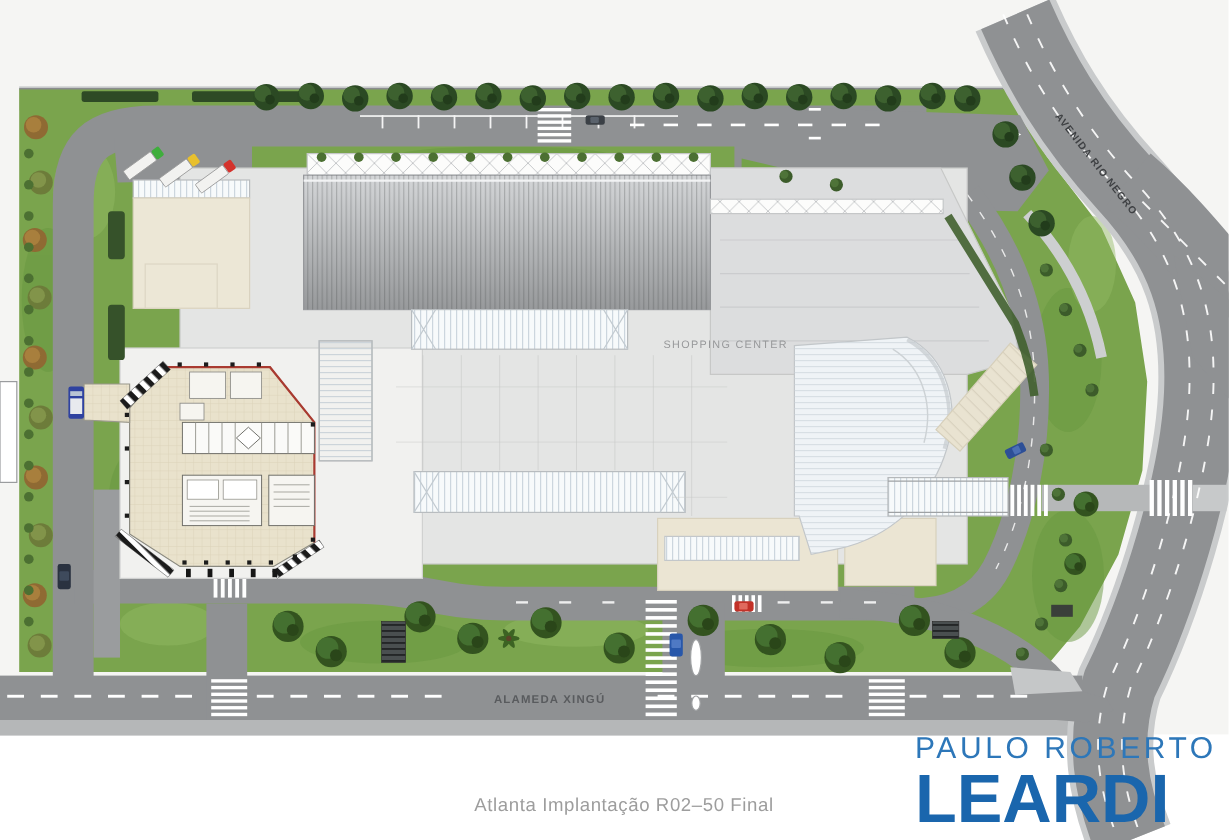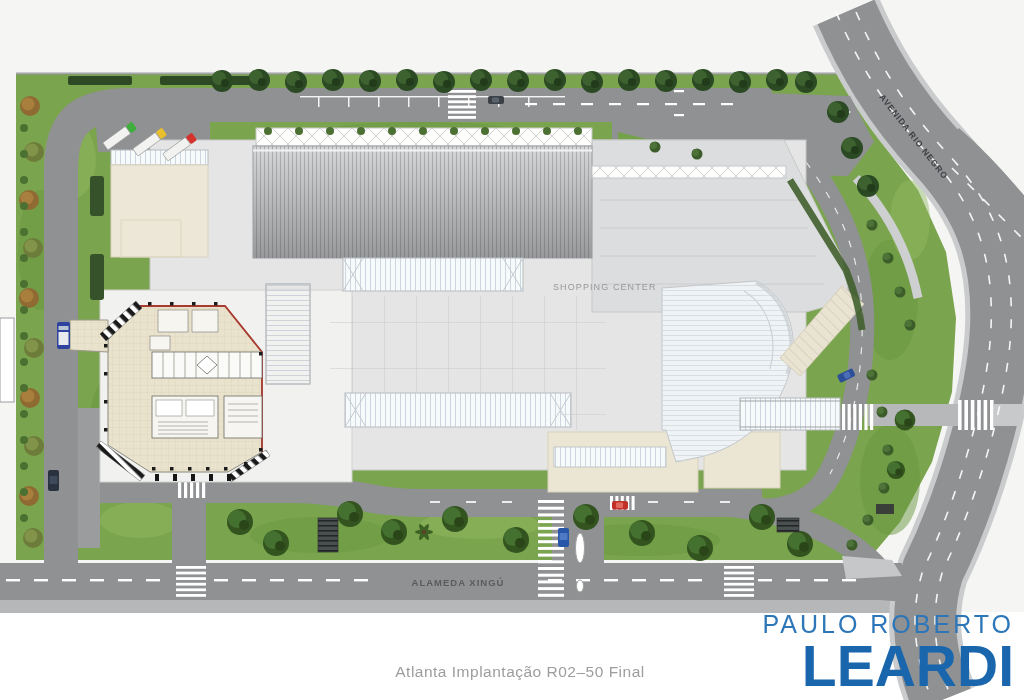--- a/index.html
+++ b/index.html
@@ -2,21 +2,21 @@
 <html><head>
 <meta charset="utf-8">
 <style>
   html,body{margin:0;padding:0;background:#ffffff;}
   #stage{position:relative;width:1024px;height:700px;overflow:hidden;background:#ffffff;
          font-family:"Liberation Sans",sans-serif;}
   #plan-svg{position:absolute;left:0;top:0;}
   .svgtext{font-family:"Liberation Sans",sans-serif;}
   #caption{position:absolute;left:8px;top:663px;width:1024px;text-align:center;
            font-size:15.5px;color:#9d9d9d;letter-spacing:.5px;}
-  #logo{position:absolute;right:10px;bottom:5px;text-align:right;line-height:1;}
+  #logo{position:absolute;right:10px;bottom:5px;text-align:left;line-height:1;}
   #logo .l1{display:block;font-size:25px;font-weight:400;letter-spacing:3px;color:#2d77b9;margin-bottom:1px;}
   #logo .l2{display:block;font-size:57px;font-weight:800;letter-spacing:0px;color:#1a66ad;}
 </style>
 </head>
 <body>
 
 <div id="stage">
 <svg id="plan-svg" width="1024" height="700" viewBox="0 0 1024 700">
   <defs>
     <linearGradient id="roofGrad" x1="0" y1="0" x2="0" y2="1">

